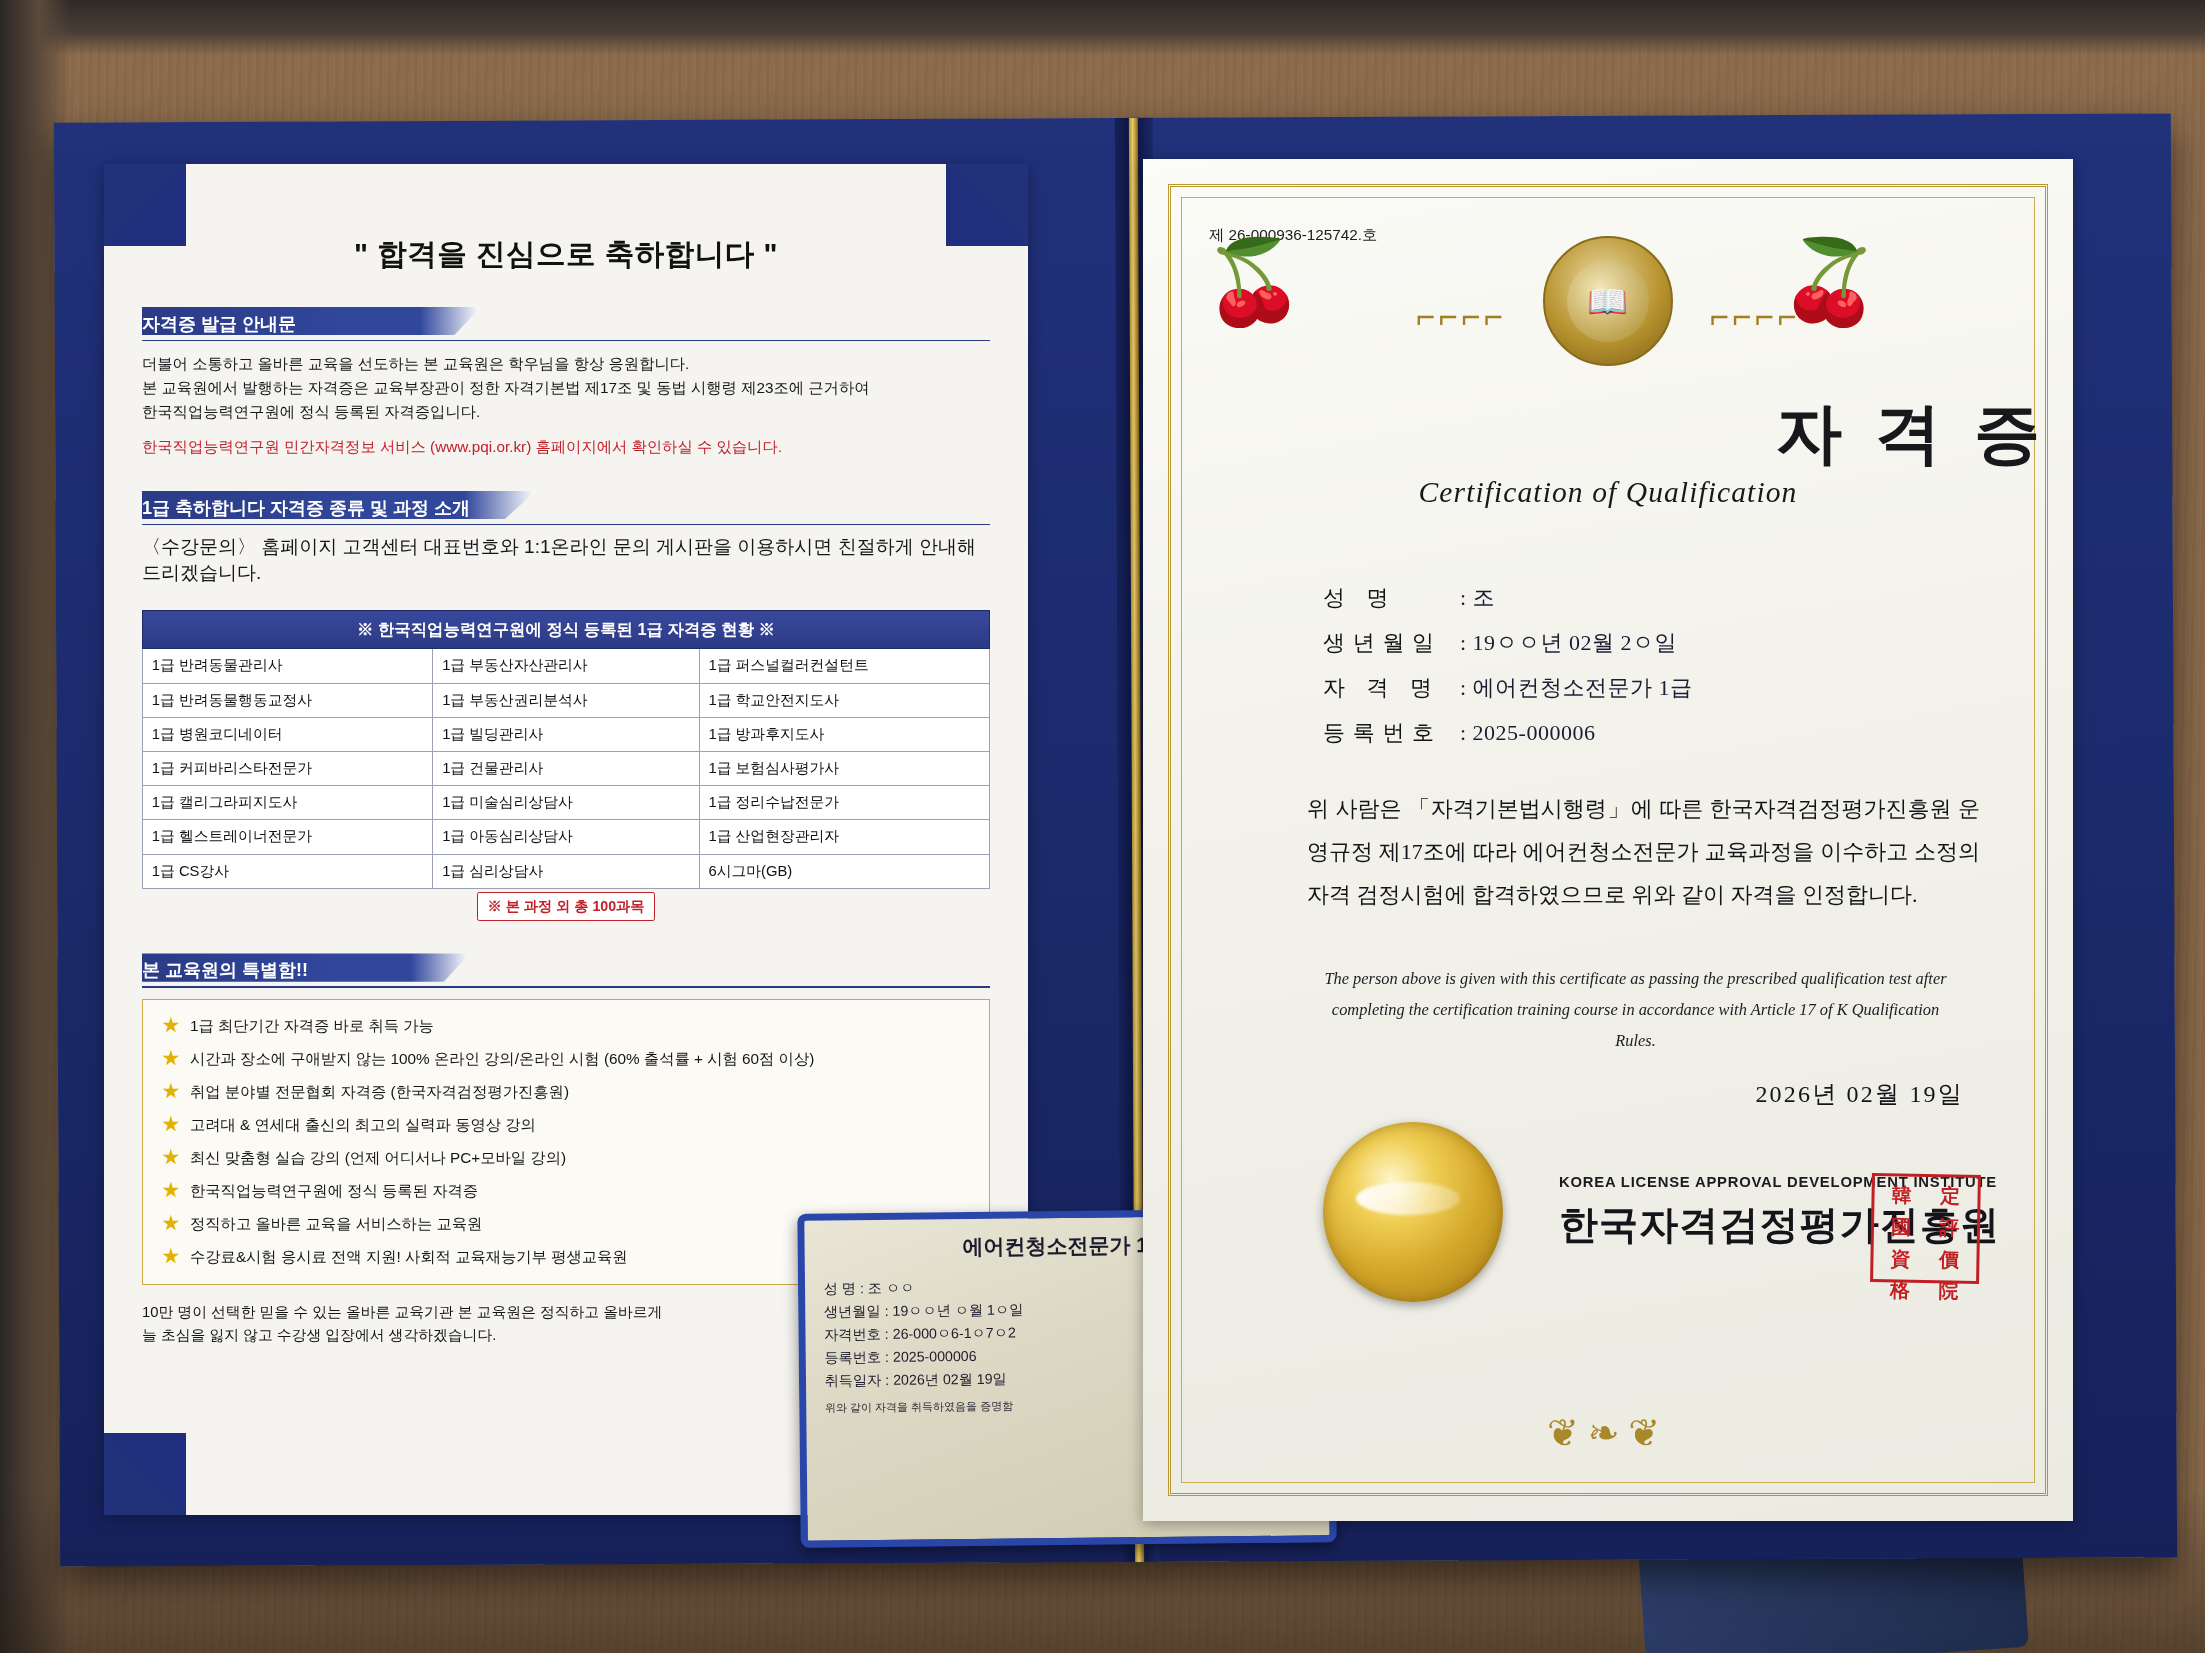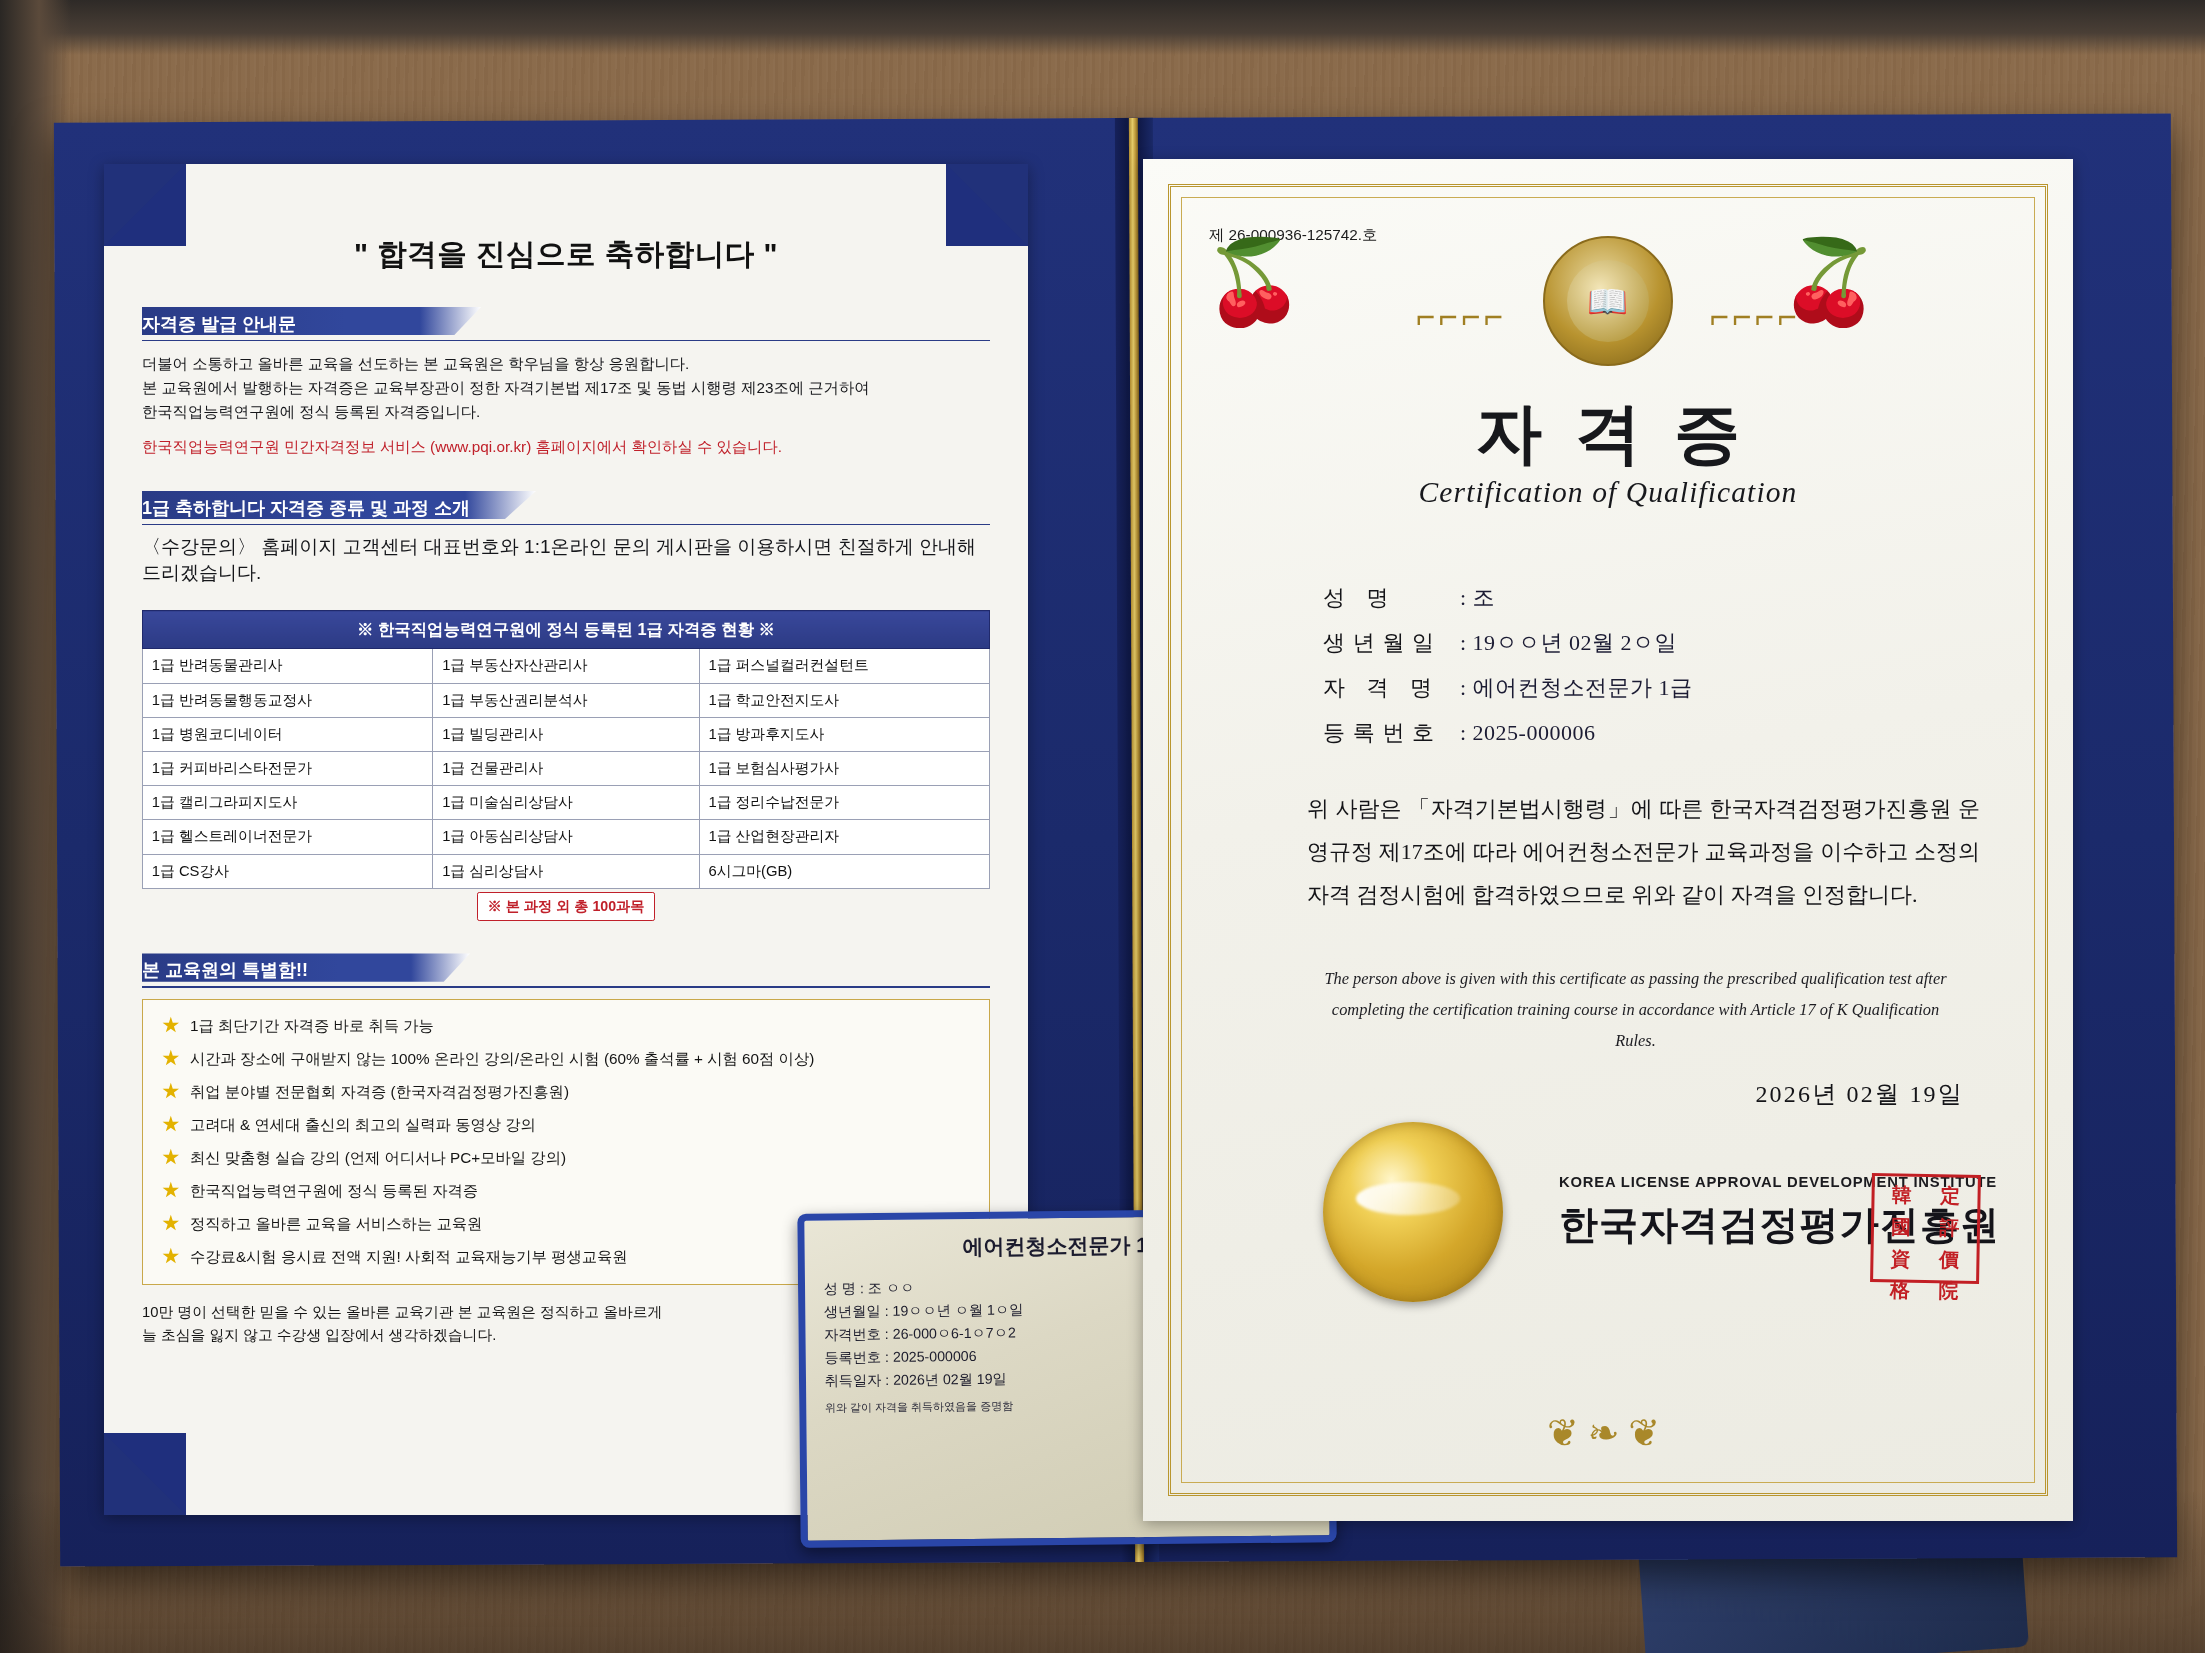--- a/index.html
+++ b/index.html
@@ -201,21 +201,21 @@
   }
   .phoenix.left{left:60px;}
   .phoenix.right{right:60px;text-align:right;transform:scaleX(-1);}
   .greek{
     position:absolute;top:139px;font-size:33px;letter-spacing:3.3px;color:#a07f22;
   }
   .greek.left{left:273px;}
   .greek.right{right:273px;}
 
   .cert-title{
-    position:absolute;left:0;right:0;top:230px;text-align:center;
+    position:absolute;left:0;right:0;top:230px;text-align:right;
     font-size:66px;letter-spacing:33px;font-weight:bold;color:#17181c;
     text-indent:33px;
   }
   .cert-sub{
     position:absolute;left:0;right:0;top:317px;text-align:center;
     font-family:"Liberation Serif",serif;font-style:italic;
     font-size:29.5px;color:#17181c;letter-spacing:1.1px;
   }
 
   .fields{

